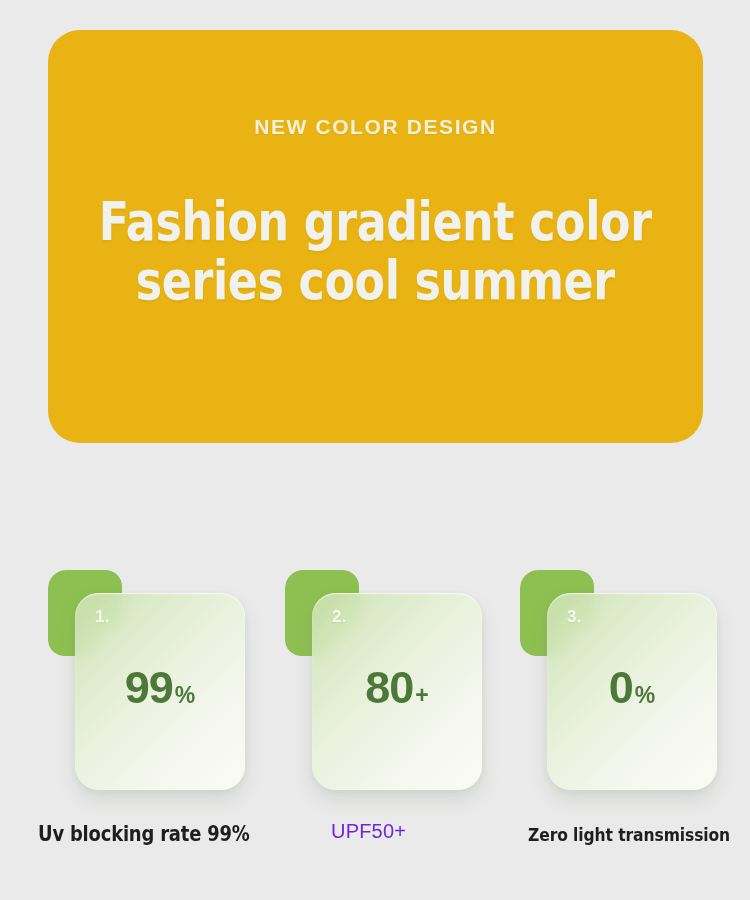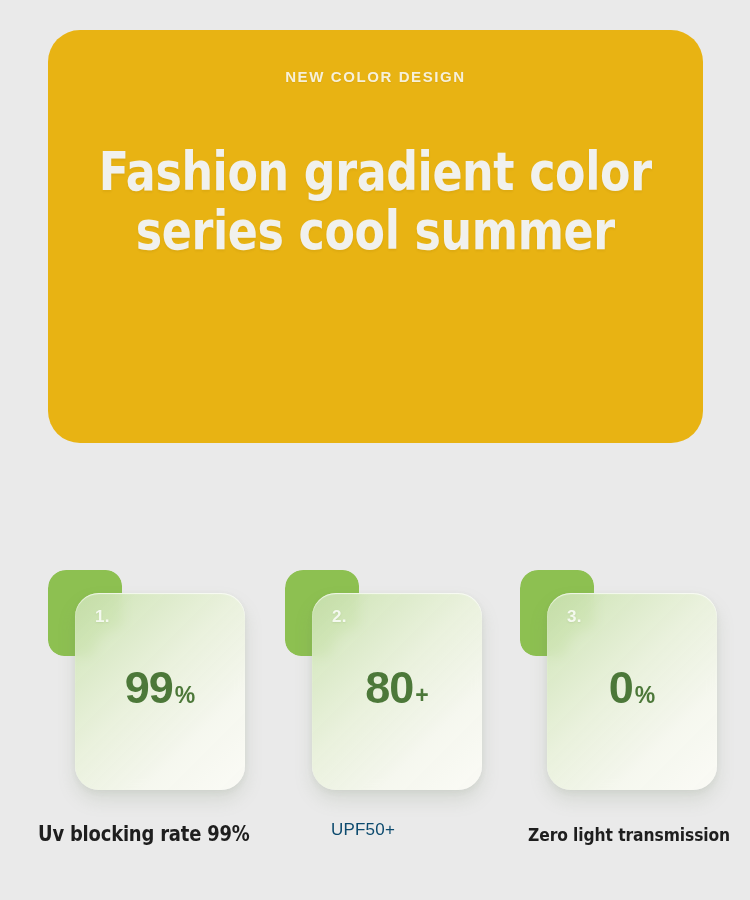--- a/index.html
+++ b/index.html
@@ -24,24 +24,24 @@
     width: 655px;
     height: 413px;
     background: #E8B313;
     border-radius: 32px;
     display: flex;
     flex-direction: column;
     align-items: center;
   }
 
   .hero-eyebrow {
-    margin-top: 32px;
+    margin-top: 82px;
     text-align: center;
     color: #F6F0DA;
-    font-size: 15px;
+    font-size: 21px;
     font-weight: 700;
     letter-spacing: 1.6px;
     line-height: 30px;
     text-shadow: 0 1px 1px rgba(140,100,0,0.12);
   }
 
   .hero-eyebrow-line2 {
     display: block;
   }
 
@@ -191,23 +191,23 @@
     font-size: 21px;
     font-weight: 700;
     letter-spacing: -0.2px;
     transform: scaleX(0.95);
     transform-origin: left center;
   }
 
   .caption-1 {
     left: 331px;
     top: 0px;
-    font-size: 17px;
+    font-size: 20px;
     font-weight: 400;
-    color: #0c4a6e;
+    color: #6d28d9;
     letter-spacing: 0.2px;
   }
 
   .caption-2 {
     left: 528px;
     top: 4px;
     font-family: "Liberation Sans Narrow", "DejaVu Sans Condensed", "Liberation Sans", sans-serif;
     font-size: 18px;
     font-weight: 700;
     letter-spacing: -0.1px;

